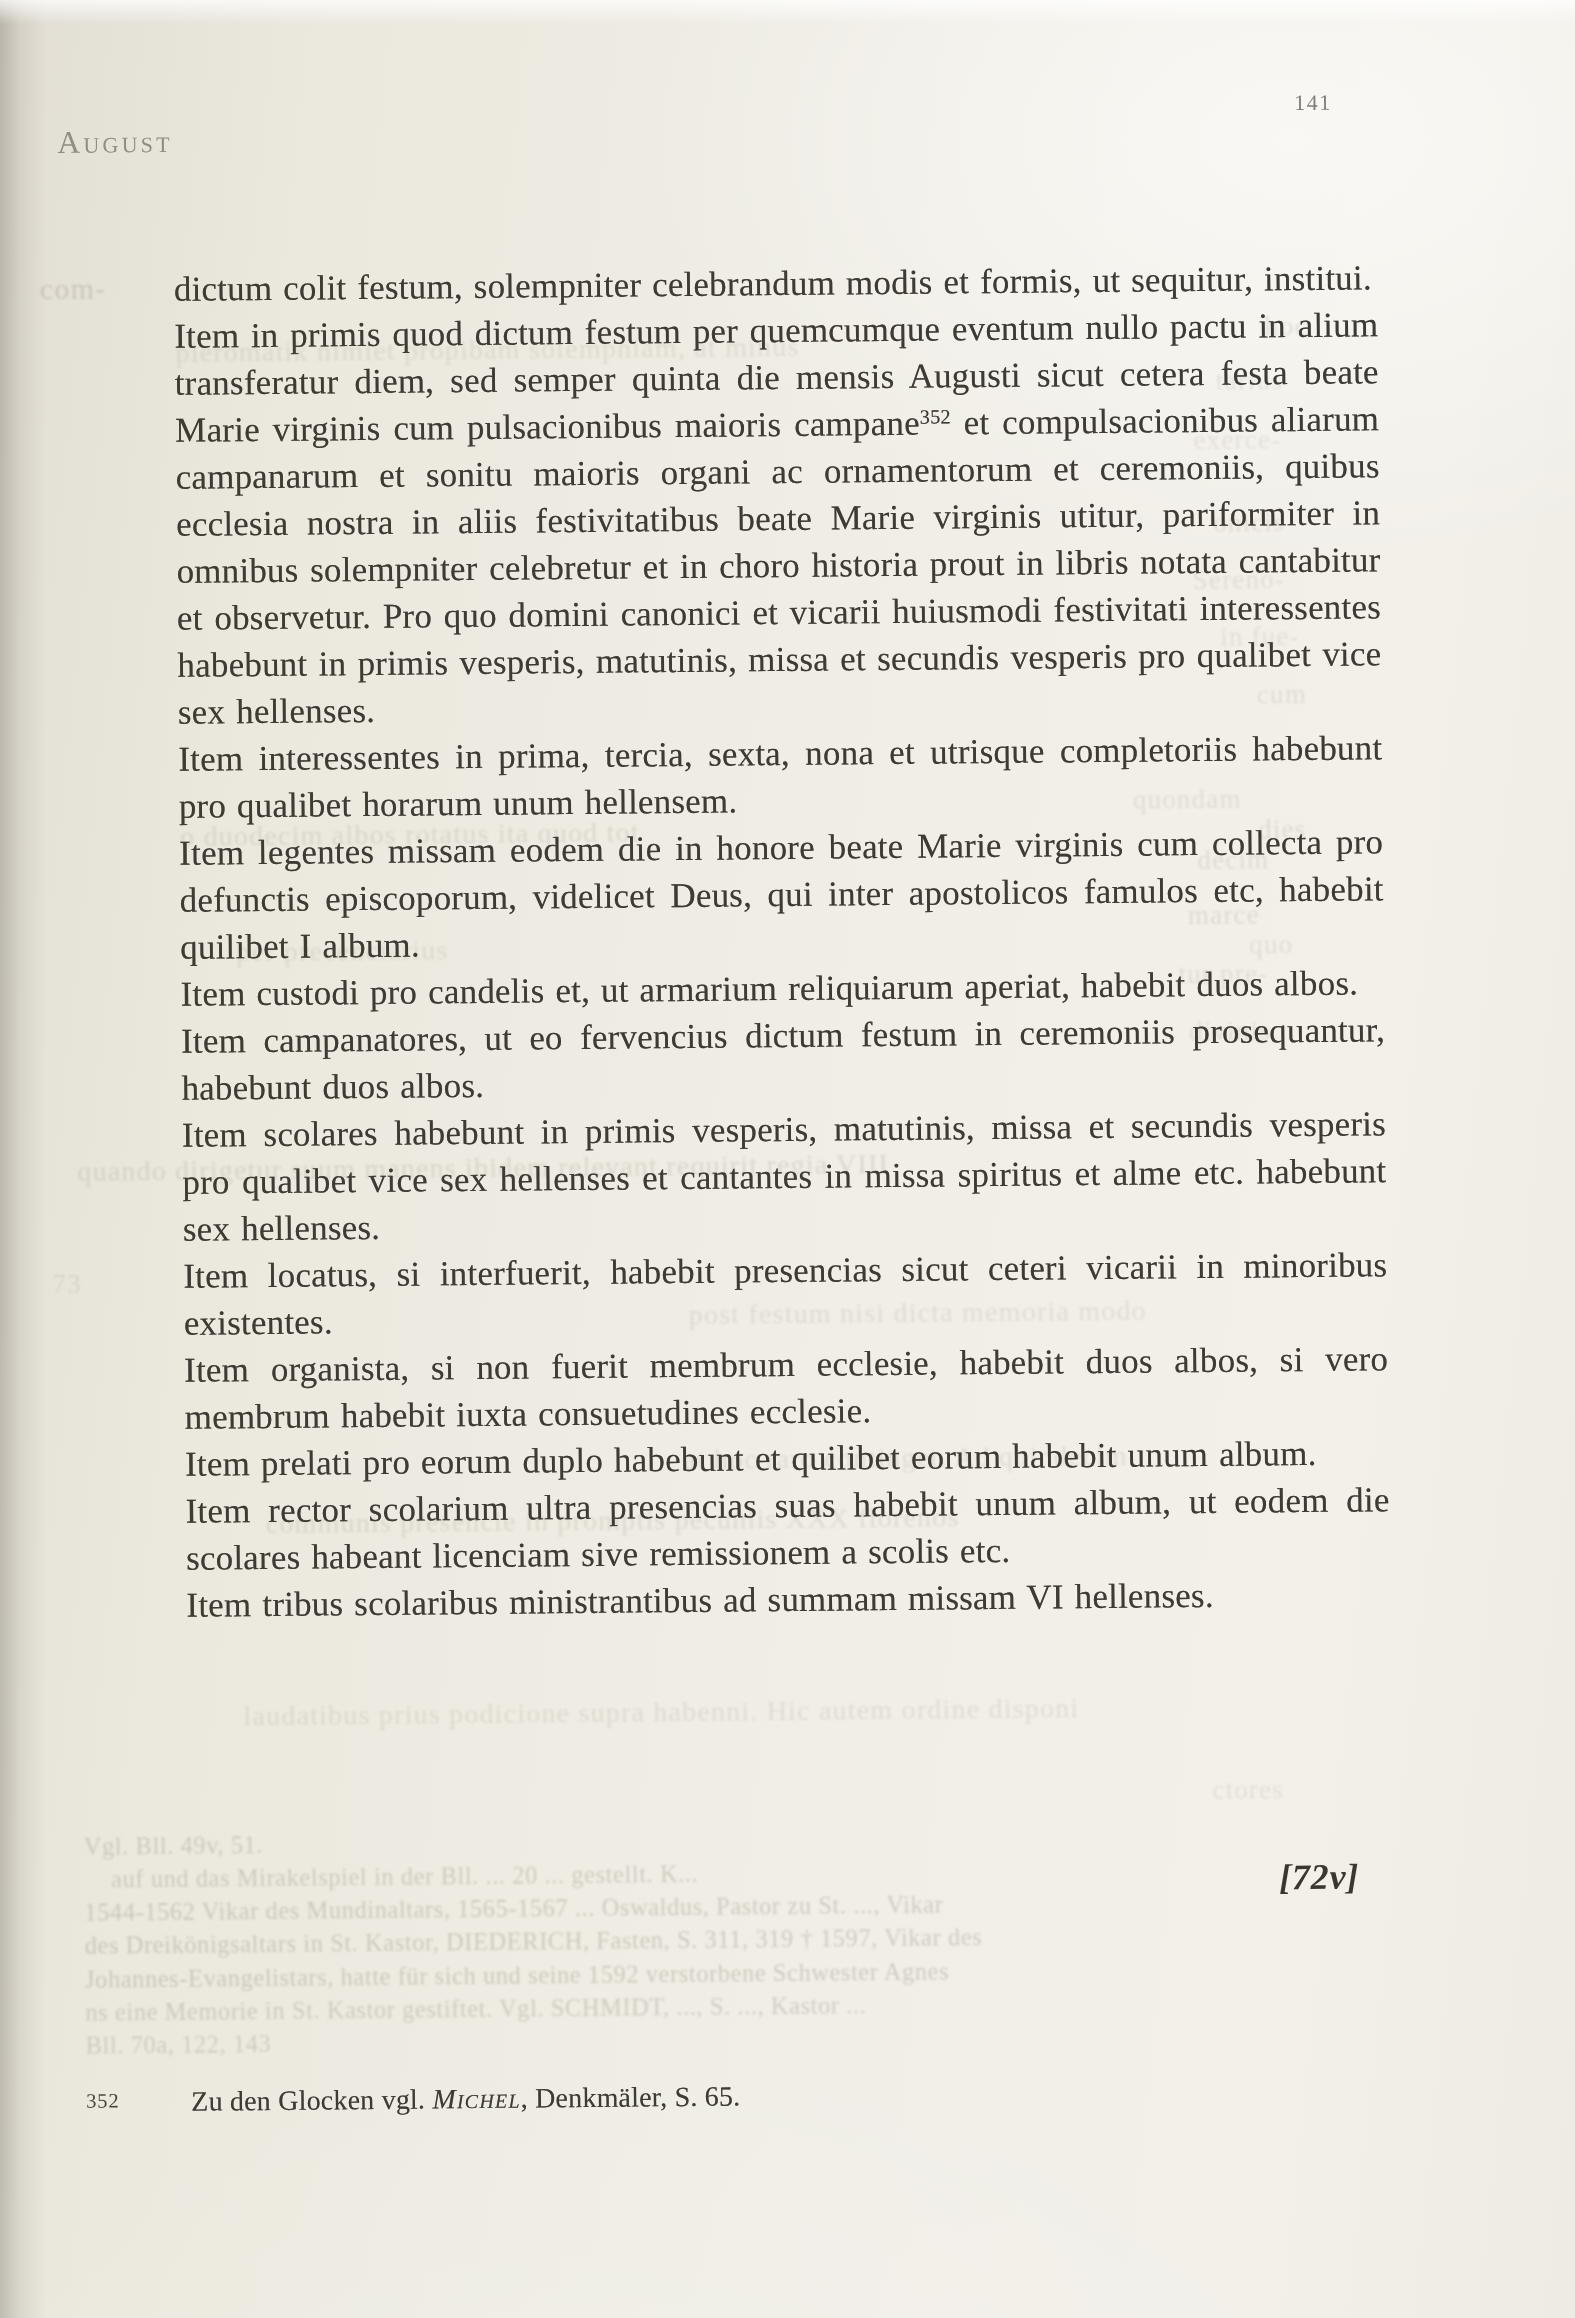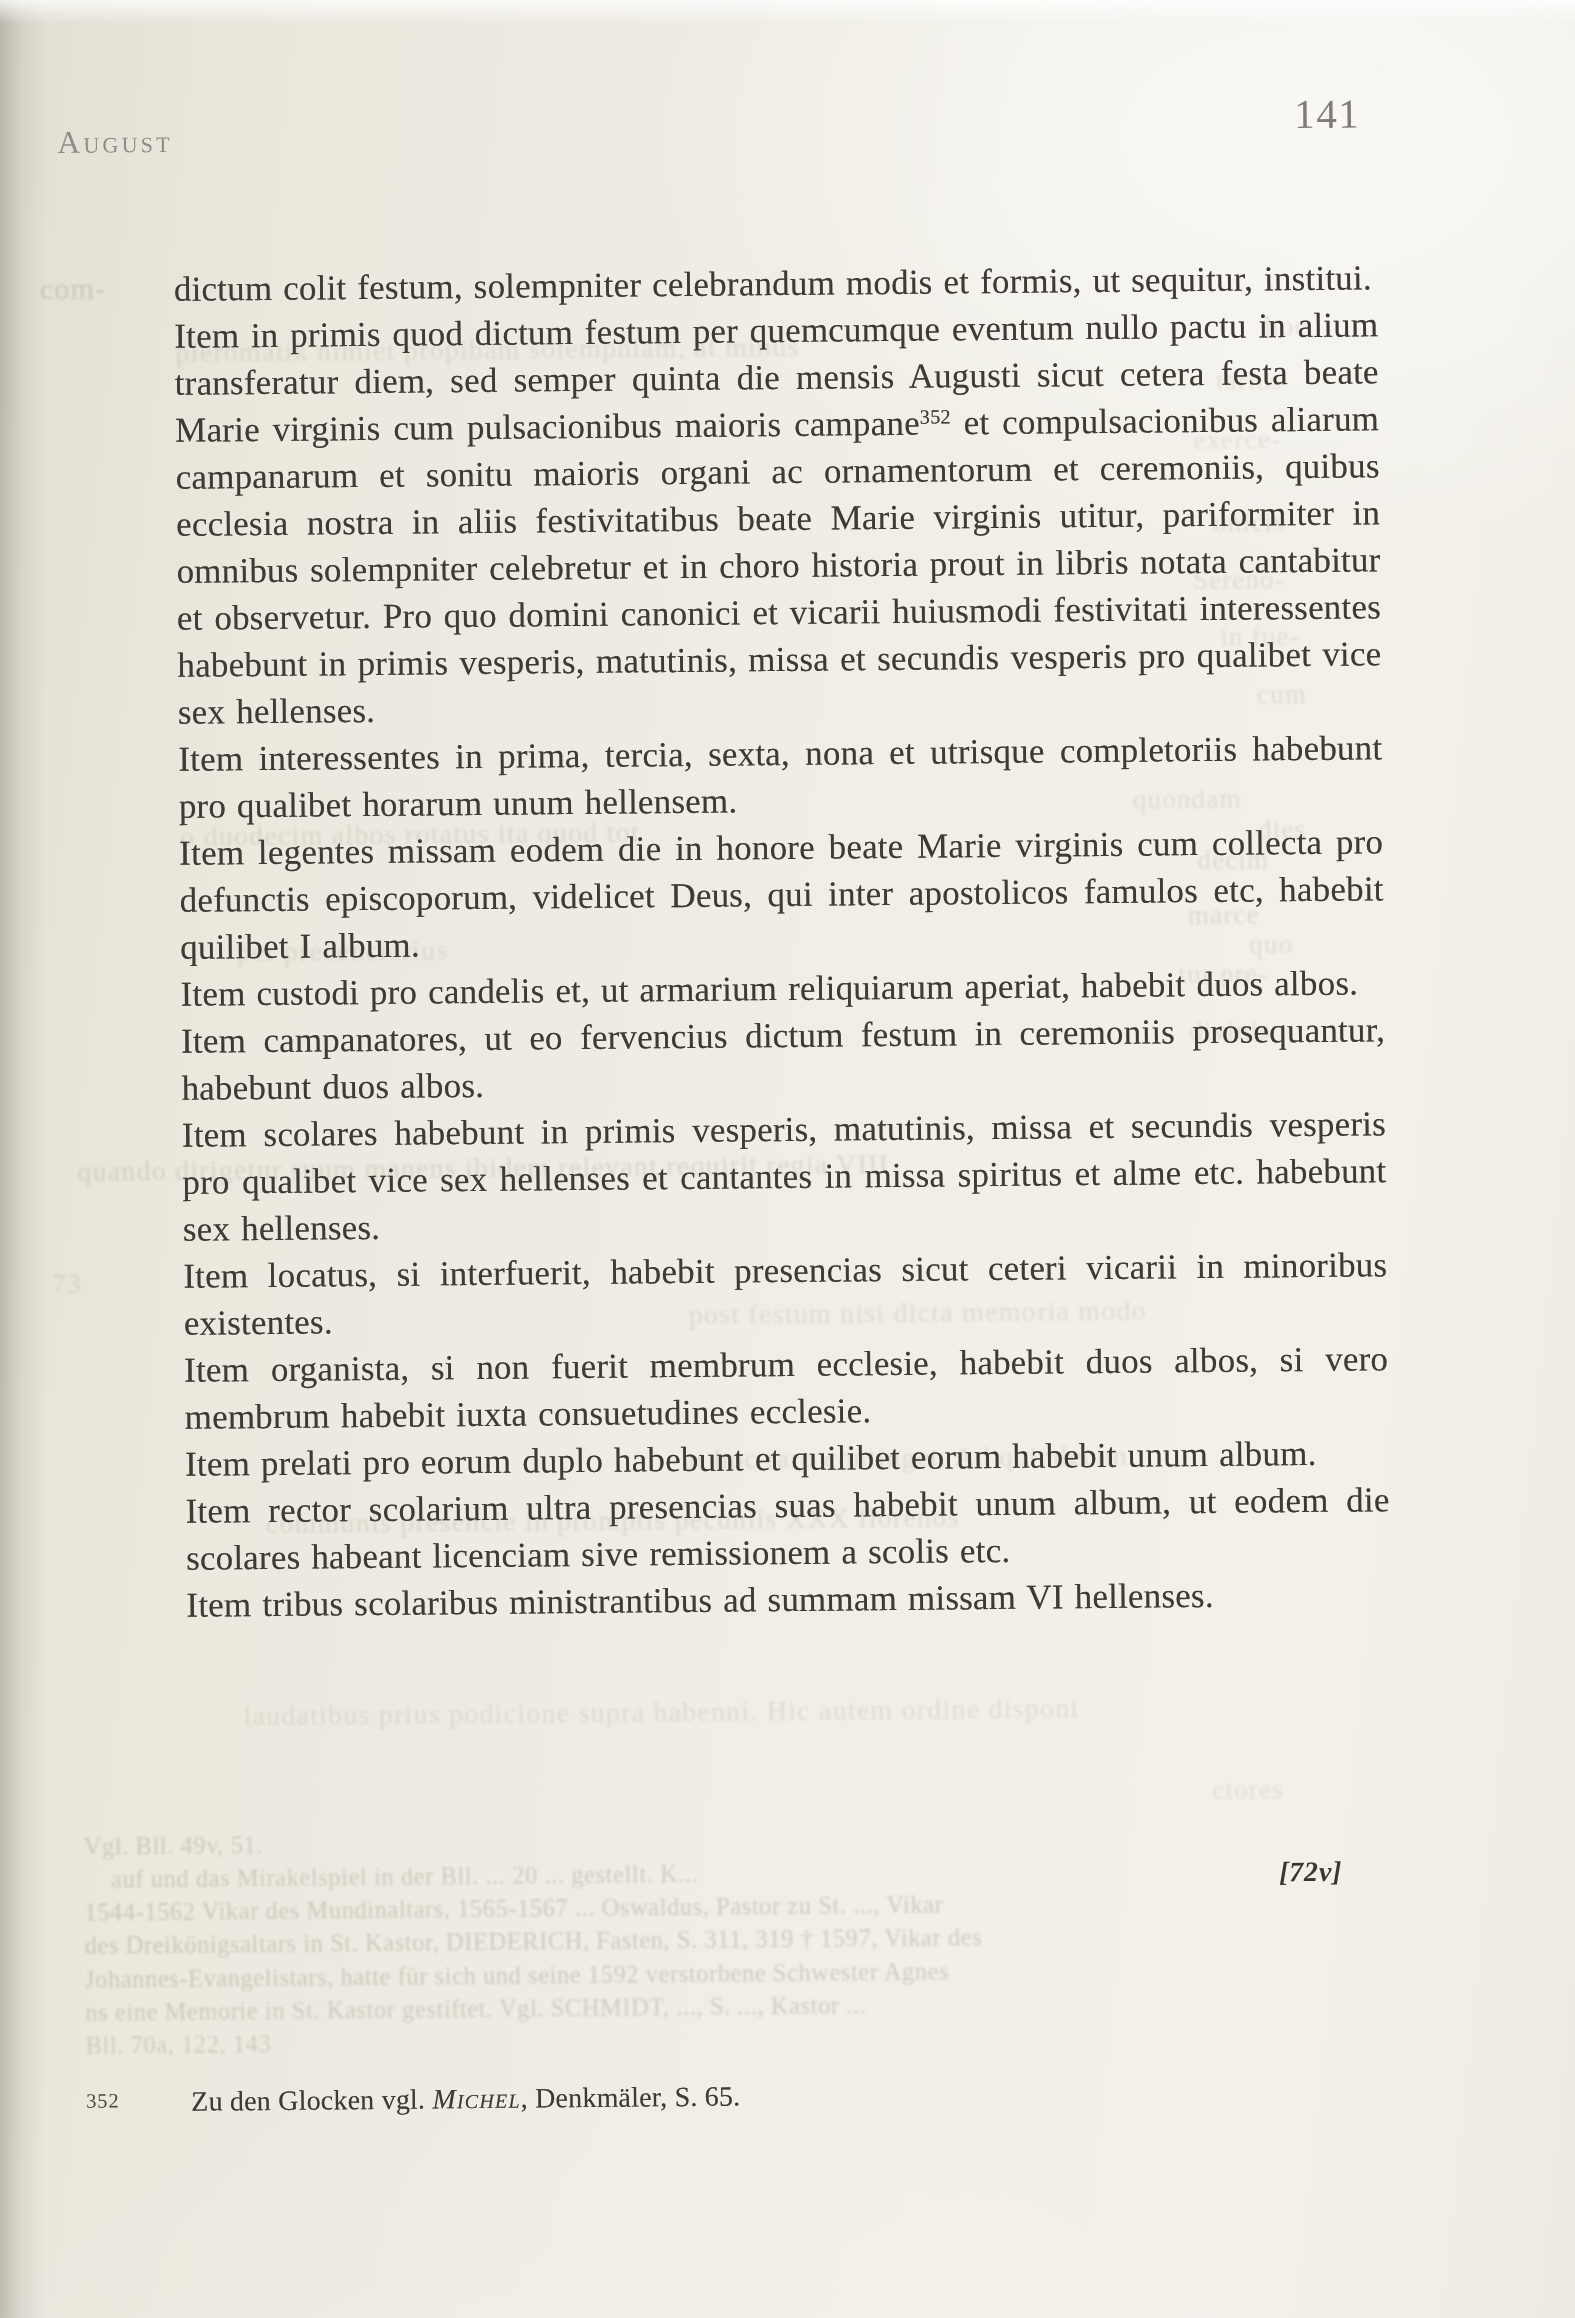--- a/index.html
+++ b/index.html
@@ -35,38 +35,38 @@
     transform: rotate(-0.55deg);
     transform-origin: 50% 40%;
   }
   .running-header {
     position: absolute; left: 65px; top: 118px;
     font-size: 31.5px; font-variant: small-caps;
     letter-spacing: 3.2px; color: #8f8d85;
   }
   .page-number {
     position: absolute; left: 1302px; top: 95px;
-    font-size: 41px; color: #7f7d75; letter-spacing: 1.6px;
+    font-size: 22px; color: #7f7d75; letter-spacing: 1.6px;
   }
   .body-text {
     position: absolute; left: 180px; top: 260px; width: 1204px;
     font-size: 35px; line-height: 47px;
     color: #3e3b35;
     text-align: justify;
     letter-spacing: 0.2px; word-spacing: 2px;
     text-shadow: 0 0 0.6px rgba(62,59,53,0.55);
   }
   .para { margin: 0; }
   .para sup {
     font-size: 0.58em; line-height: 0;
     vertical-align: baseline; position: relative; top: -0.55em;
   }
   .folio {
     position: absolute; left: 1270px; top: 1861px;
-    font-size: 28px; font-style: italic; font-weight: 600;
+    font-size: 36px; font-style: italic; font-weight: 600;
     color: #3a372f; letter-spacing: 0.8px;
   }
   .footnote {
     position: absolute; left: 75px; top: 2080px; width: 1300px;
     color: #3e3b35;
   }
   .footnote .marker {
     position: absolute; left: 0; top: 3.2px;
     font-size: 20.5px; letter-spacing: 0.8px; color: #4a473f;
   }

